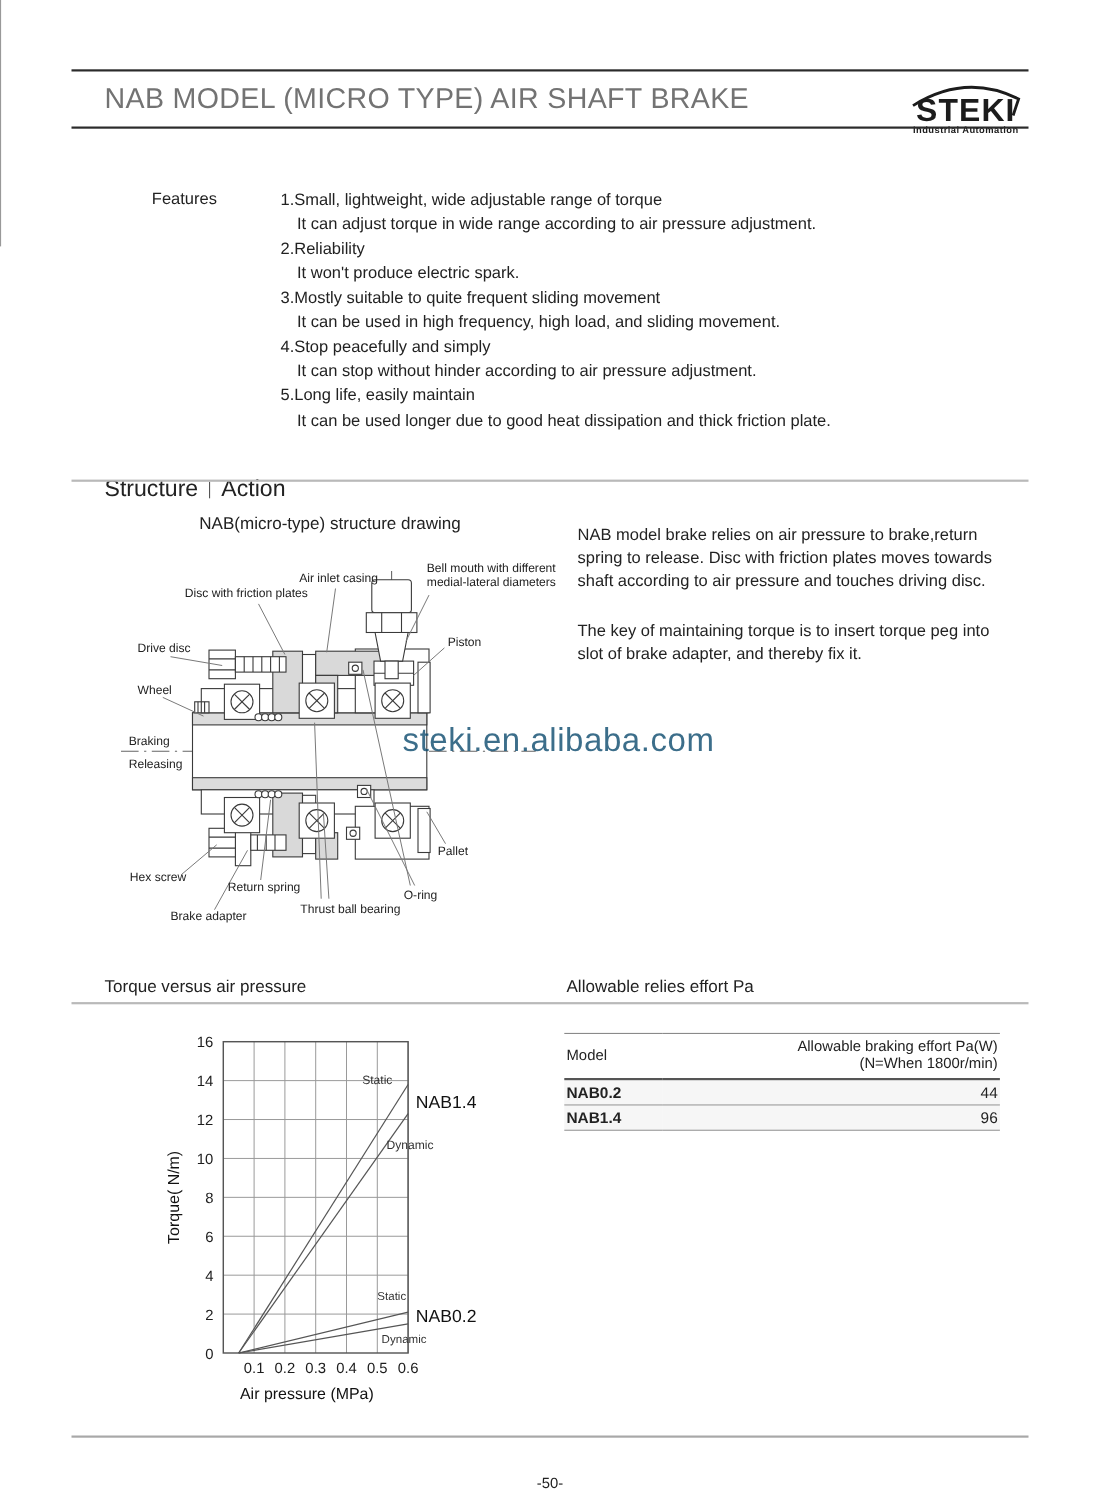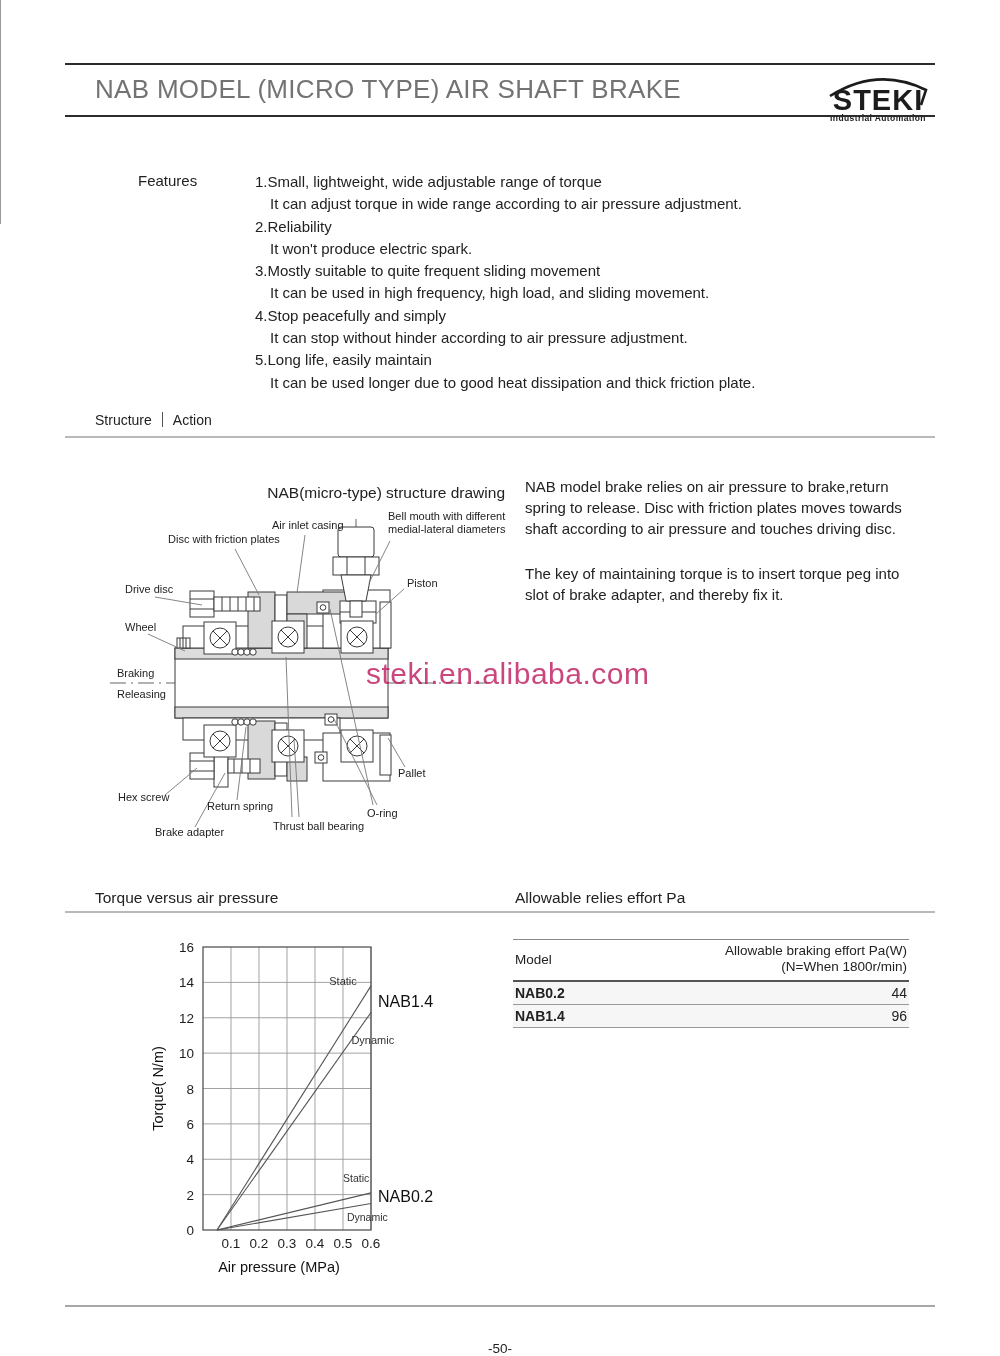--- a/index.html
+++ b/index.html
@@ -7,27 +7,27 @@
         font-family:"Liberation Sans",sans-serif;color:#222;overflow:hidden;}
   .abs{position:absolute;}
   .rule{position:absolute;background:#2b2b2b;}
   .rule-light{position:absolute;background:#b9b9b9;}
   #doc-title{left:95px;top:74px;font-size:26px;letter-spacing:.3px;color:#737373;white-space:nowrap;}
   #features-label{left:138px;top:172px;font-size:15px;}
   #features-divider{left:232px;top:168px;width:1px;height:224px;background:#999;}
   #features-list{left:255px;top:171px;font-size:15px;line-height:22.3px;}
   .feat-title{white-space:nowrap;}
   .feat-desc{white-space:nowrap;padding-left:15px;}
-  #structure-heading{left:95px;top:412px;font-size:14px;}
+  #structure-heading{left:95px;top:433px;font-size:21px;}
   .heading-divider{display:inline-block;width:1px;height:15px;background:#555;margin:0 10px;vertical-align:-2px;}
-  #drawing-title{left:95px;top:468px;width:410px;text-align:right;font-size:15.5px;margin-top:16px;}
+  #drawing-title{left:95px;top:468px;width:410px;text-align:center;font-size:15.5px;}
   .para{position:absolute;left:525px;width:398px;font-size:15px;line-height:21px;white-space:pre-line;}
   #para1{top:476px;}
   #para2{top:563px;}
-  #watermark{left:366px;top:657px;font-size:30px;color:#be185d;opacity:.8;letter-spacing:.5px;z-index:5;}
+  #watermark{left:366px;top:657px;font-size:30px;color:#0c4a6e;opacity:.8;letter-spacing:.5px;z-index:5;}
   #torque-heading{left:95px;top:889px;font-size:15.5px;}
   #effort-heading{left:515px;top:889px;font-size:15.5px;}
   #effort-table{position:absolute;left:513px;top:939px;width:396px;border-collapse:collapse;font-size:13.5px;}
   #effort-table thead th{border-top:1.5px solid #8a8a8a;border-bottom:2px solid #555;padding:3px 2px 5px 2px;font-weight:normal;vertical-align:middle;}
   #effort-table thead th:first-child{text-align:left;}
   #effort-table thead th:last-child{text-align:right;line-height:16px;}
   #effort-table tbody td{border-bottom:1.5px solid #9a9a9a;padding:3px 2px;background:#f6f6f6;font-size:14px;}
   #effort-table tbody td.model{font-weight:bold;text-align:left;}
   #effort-table tbody td.val{text-align:right;}
   #footer-text{left:0;top:1312px;width:1000px;text-align:center;font-size:13.5px;margin-top:29px;}

